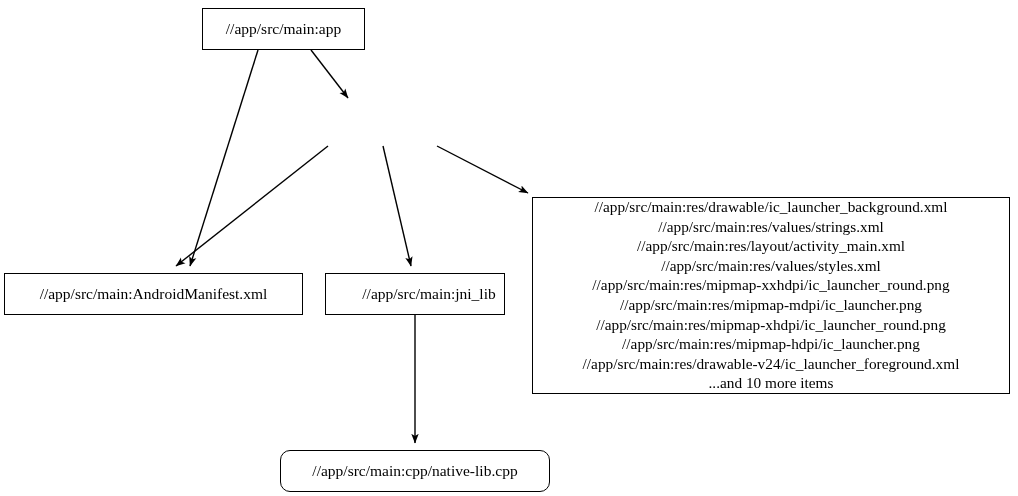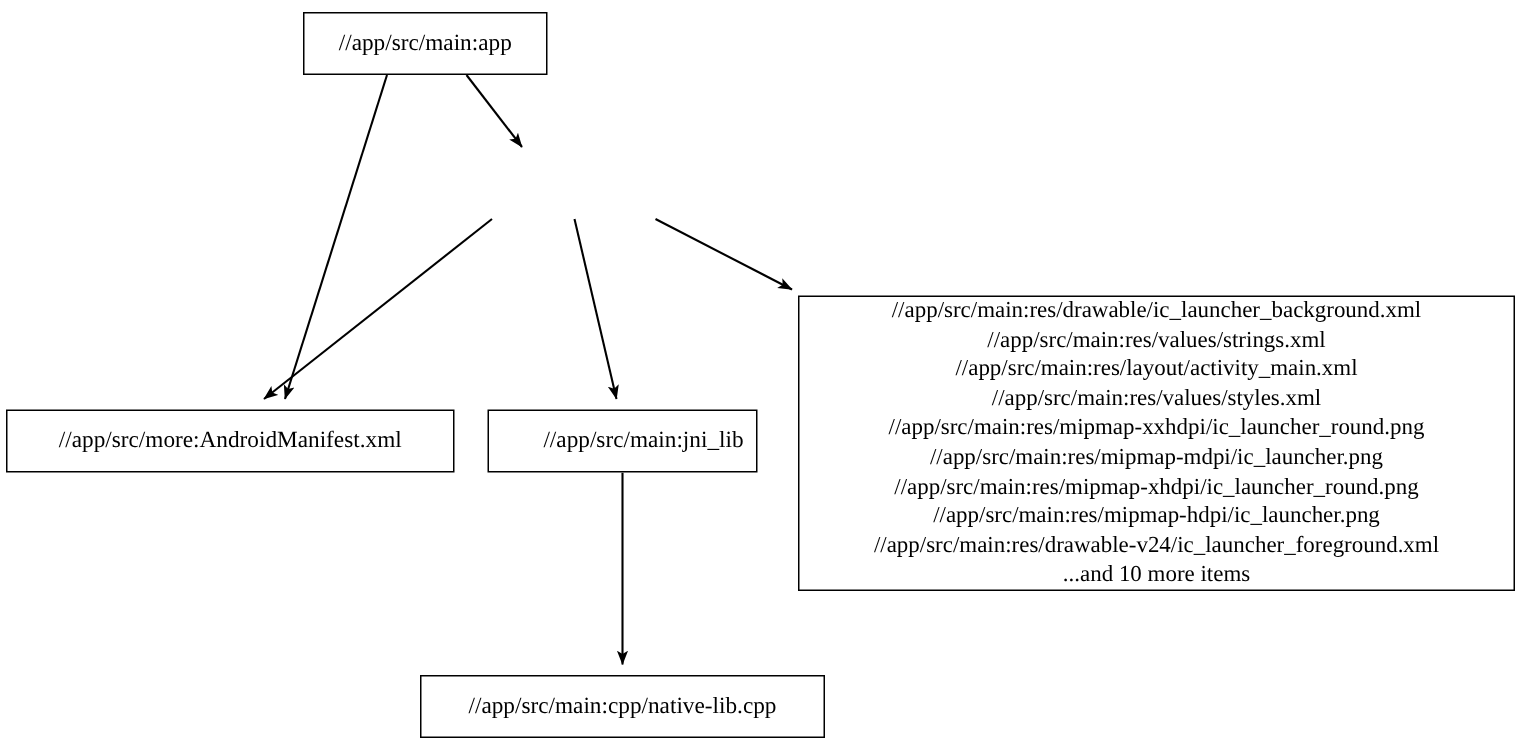--- a/index.html
+++ b/index.html
@@ -70,37 +70,37 @@
         <path d="M 415,315 L 415,443" stroke="#000000"></path>
       </g>
   </svg>
 
   <div class="graph-node" style="left: 202px; top: 8px; width: 163px; height: 42px; background: rgb(255, 255, 255); border-color: rgb(0, 0, 0); color: rgb(0, 0, 0);">
     <span class="node-label">//app/src/main:app</span>
   </div>
 
 
   <div class="graph-node" style="left: 4px; top: 273px; width: 299px; height: 42px; background: rgb(255, 255, 255); border-color: rgb(0, 0, 0); color: rgb(0, 0, 0);">
-    <span class="node-label">//app/src/more:AndroidManifest.xml</span>
+    <span class="node-label">//app/src/main:AndroidManifest.xml</span>
   </div>
 
   <div class="graph-node" style="left: 325px; top: 273px; width: 180px; height: 42px; background: rgb(255, 255, 255); border-color: rgb(0, 0, 0); color: rgb(0, 0, 0); padding-left: 28px;">
     <span class="node-label">//app/src/main:jni_lib</span>
   </div>
 
   <div class="graph-node multiline-node" style="left: 532px; top: 197px; width: 478px; height: 197px; background: rgb(255, 255, 255); border-color: rgb(0, 0, 0); color: rgb(0, 0, 0);">
     <span class="node-label">//app/src/main:res/drawable/ic_launcher_background.xml
 //app/src/main:res/values/strings.xml
 //app/src/main:res/layout/activity_main.xml
 //app/src/main:res/values/styles.xml
 //app/src/main:res/mipmap-xxhdpi/ic_launcher_round.png
 //app/src/main:res/mipmap-mdpi/ic_launcher.png
 //app/src/main:res/mipmap-xhdpi/ic_launcher_round.png
 //app/src/main:res/mipmap-hdpi/ic_launcher.png
 //app/src/main:res/drawable-v24/ic_launcher_foreground.xml
 ...and 10 more items</span>
   </div>
 
-  <div class="graph-node" style="left: 280px; top: 450px; width: 270px; height: 42px; background: rgb(255, 255, 255); border-color: rgb(0, 0, 0); color: rgb(0, 0, 0);">
+  <div class="graph-node" style="left: 280px; top: 450px; width: 270px; height: 42px; background: rgb(255, 255, 255); border-color: rgb(0, 0, 0); color: rgb(0, 0, 0); border-radius: 10px;">
     <span class="node-label">//app/src/main:cpp/native-lib.cpp</span>
   </div>
 
 </div>
 
 </body></html>

